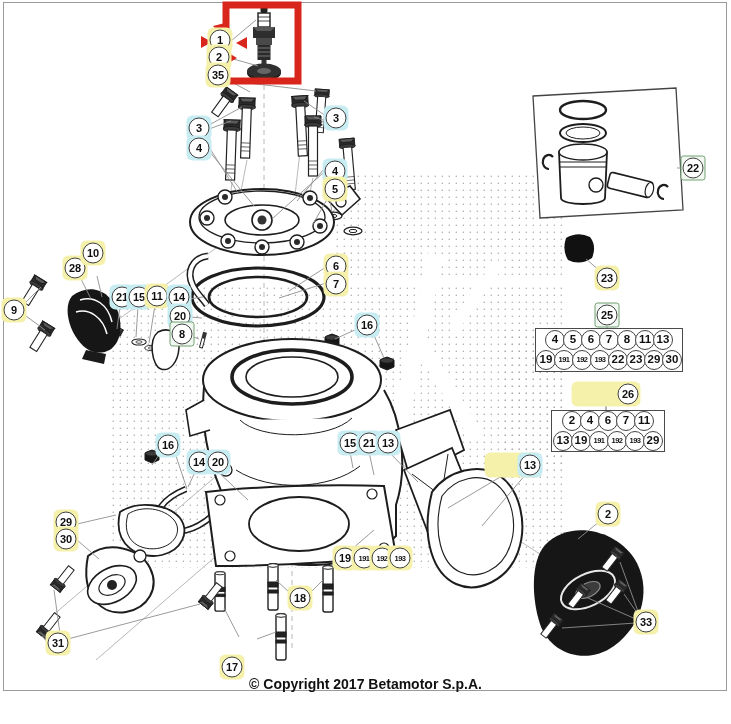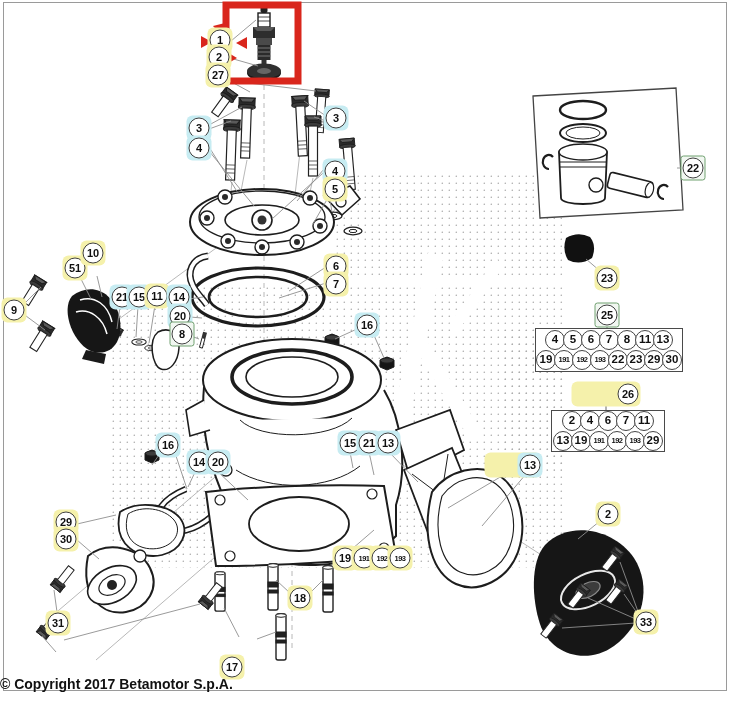--- a/index.html
+++ b/index.html
@@ -18,21 +18,21 @@
          font-size:11px;font-weight:bold;color:#101010;box-sizing:border-box;line-height:1;}
   .co.small3 .c{font-size:7.5px;letter-spacing:-0.5px;}
   
   .ptable{position:absolute;border:1.6px solid #4a4a4a;background:#fff;box-sizing:border-box;
           display:flex;flex-direction:column;align-items:center;justify-content:center;z-index:4;}
   .prow{display:flex;justify-content:center;}
   .pcell{width:20px;height:20px;border:1.3px solid #454545;border-radius:50%;background:#fff;
          display:flex;align-items:center;justify-content:center;font-size:11.5px;font-weight:bold;
          color:#101010;margin:0 -1px;box-sizing:border-box;line-height:1;}
   .pcell.small3{font-size:7.5px;letter-spacing:-0.5px;}
-  .copyright{position:absolute;left:0;top:676px;width:731px;
+  .copyright{position:absolute;left:0;top:676px;width:731px;text-align:center;
              font-size:14px;font-weight:bold;color:#111;}
 </style>
 </head>
 <body>
 
 <div class="stage">
   <div class="frame"></div>
 
   <svg class="draw" width="731" height="724" viewBox="0 0 731 724">
     <defs>
@@ -316,30 +316,30 @@
       <polygon points="213,26 229,22 222,36" fill="#d9261c"></polygon>
       <polygon points="201,36 201,48 212,42" fill="#d9261c"></polygon>
       <polygon points="247,37 247,49 236,43" fill="#d9261c"></polygon>
       <polygon points="227,52 227,64 237,58" fill="#d9261c"></polygon>
     </g>
   </svg>
 
   <div id="callout-layer">
       <div class="co yellow" style="left: 220px; top: 40px;"><span class="c">1</span></div>
       <div class="co yellow" style="left: 219px; top: 57px;"><span class="c">2</span></div>
-      <div class="co yellow" style="left: 218px; top: 75px;"><span class="c">27</span></div>
+      <div class="co yellow" style="left: 218px; top: 75px;"><span class="c">35</span></div>
       <div class="co cyan" style="left: 199px; top: 128px;"><span class="c">3</span></div>
       <div class="co cyan" style="left: 199px; top: 148px;"><span class="c">4</span></div>
       <div class="co cyan" style="left: 336px; top: 118px;"><span class="c">3</span></div>
       <div class="co cyan" style="left: 335px; top: 171px;"><span class="c">4</span></div>
       <div class="co yellow" style="left: 335px; top: 189px;"><span class="c">5</span></div>
       <div class="co yellow" style="left: 336px; top: 266px;"><span class="c">6</span></div>
       <div class="co yellow" style="left: 336px; top: 284px;"><span class="c">7</span></div>
       <div class="co cyan" style="left: 367px; top: 325px;"><span class="c">16</span></div>
-      <div class="co yellow" style="left: 75px; top: 268px;"><span class="c">51</span></div>
+      <div class="co yellow" style="left: 75px; top: 268px;"><span class="c">28</span></div>
       <div class="co yellow" style="left: 93px; top: 253px;"><span class="c">10</span></div>
       <div class="co yellow" style="left: 14px; top: 310px;"><span class="c">9</span></div>
       <div class="co cyan" style="left: 122px; top: 297px;"><span class="c">21</span></div>
       <div class="co cyan" style="left: 139px; top: 297px;"><span class="c">15</span></div>
       <div class="co yellow" style="left: 157px; top: 296px;"><span class="c">11</span></div>
       <div class="co cyan" style="left: 179px; top: 297px;"><span class="c">14</span></div>
       <div class="co cyan" style="left: 180px; top: 316px;"><span class="c">20</span></div>
       <div class="co green" style="left: 182px; top: 334px;"><span class="c">8</span></div>
       <div class="co cyan" style="left: 168px; top: 445px;"><span class="c">16</span></div>
       <div class="co cyan" style="left: 199px; top: 462px;"><span class="c">14</span></div>
@@ -348,21 +348,21 @@
       <div class="co cyan" style="left: 369px; top: 443px;"><span class="c">21</span></div>
       <div class="co cyan" style="left: 388px; top: 443px;"><span class="c">13</span></div>
       <div class="co yellow" style="left: 513px; top: 465px; padding-left: 34px;"><span class="c">32</span></div>
       <div class="co cyan" style="left: 530px; top: 465px;"><span class="c">13</span></div>
       <div class="co yellow" style="left: 608px; top: 514px;"><span class="c">2</span></div>
       <div class="co yellow" style="left: 646px; top: 622px;"><span class="c">33</span></div>
       <div class="co green" style="left: 693px; top: 168px;"><span class="c">22</span></div>
       <div class="co yellow" style="left: 607px; top: 278px;"><span class="c">23</span></div>
       <div class="co yellow" style="left: 66px; top: 522px;"><span class="c">29</span></div>
       <div class="co yellow" style="left: 66px; top: 539px;"><span class="c">30</span></div>
-      <div class="co yellow" style="left: 58px; top: 623px;"><span class="c">31</span></div>
+      <div class="co yellow" style="left: 58px; top: 643px;"><span class="c">31</span></div>
       <div class="co yellow" style="left: 232px; top: 643px; margin-top: 24px;"><span class="c">17</span></div>
       <div class="co yellow" style="left: 300px; top: 598px; text-decoration: underline;"><span class="c">18</span></div>
       <div class="co yellow" style="left: 345px; top: 558px;"><span class="c">19</span></div>
       <div class="co yellow small3" style="left: 364px; top: 558px;"><span class="c">191</span></div>
       <div class="co yellow small3" style="left: 382px; top: 558px;"><span class="c">192</span></div>
       <div class="co yellow small3" style="left: 400px; top: 558px;"><span class="c">193</span></div>
       <div class="co green" style="left: 607px; top: 315px;"><span class="c">25</span></div>
       <div class="ptable" style="left: 535px; top: 328px; width: 148px; height: 44px;">
         <div class="prow">
           <span class="pcell">4</span>

